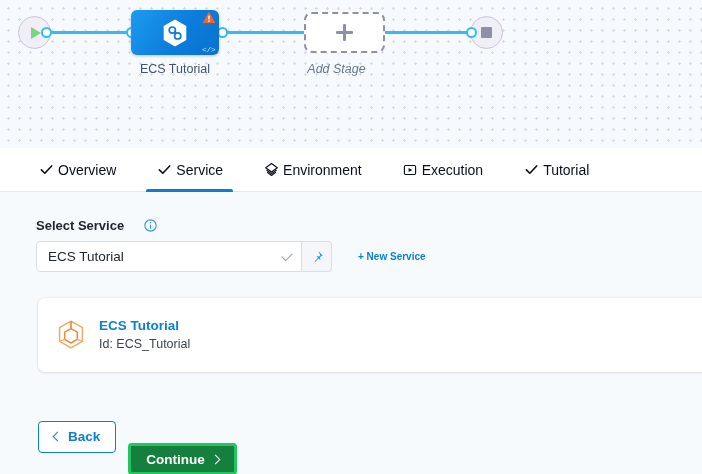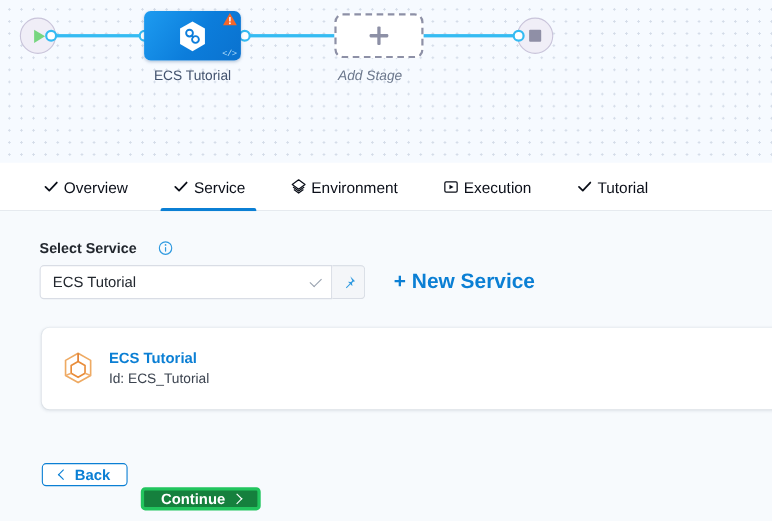--- a/index.html
+++ b/index.html
@@ -230,21 +230,21 @@
     border-left: none;
     border-radius: 0 4px 4px 0;
     display: flex;
     align-items: center;
     justify-content: center;
     cursor: pointer;
   }
 
   .new-service {
     margin-left: 26px;
-    font-size: 19px;
+    font-size: 10px;
     font-weight: 700;
     color: #0b7fd4;
     cursor: pointer;
     white-space: nowrap;
   }
 
   
   .svc-card {
     position: absolute;
     left: 38px; top: 106px;
@@ -274,21 +274,21 @@
 
   
   .footer {
     position: absolute;
     left: 38px; top: 206px;
     display: flex;
     align-items: center;
     gap: 12px;
   }
   .btn {
-    height: 21px;
+    height: 32px;
     border-radius: 4px;
     font-size: 13.5px;
     font-weight: 700;
     display: flex;
     align-items: center;
     gap: 7px;
     padding: 0 15px;
     cursor: pointer;
     white-space: nowrap;
   }

